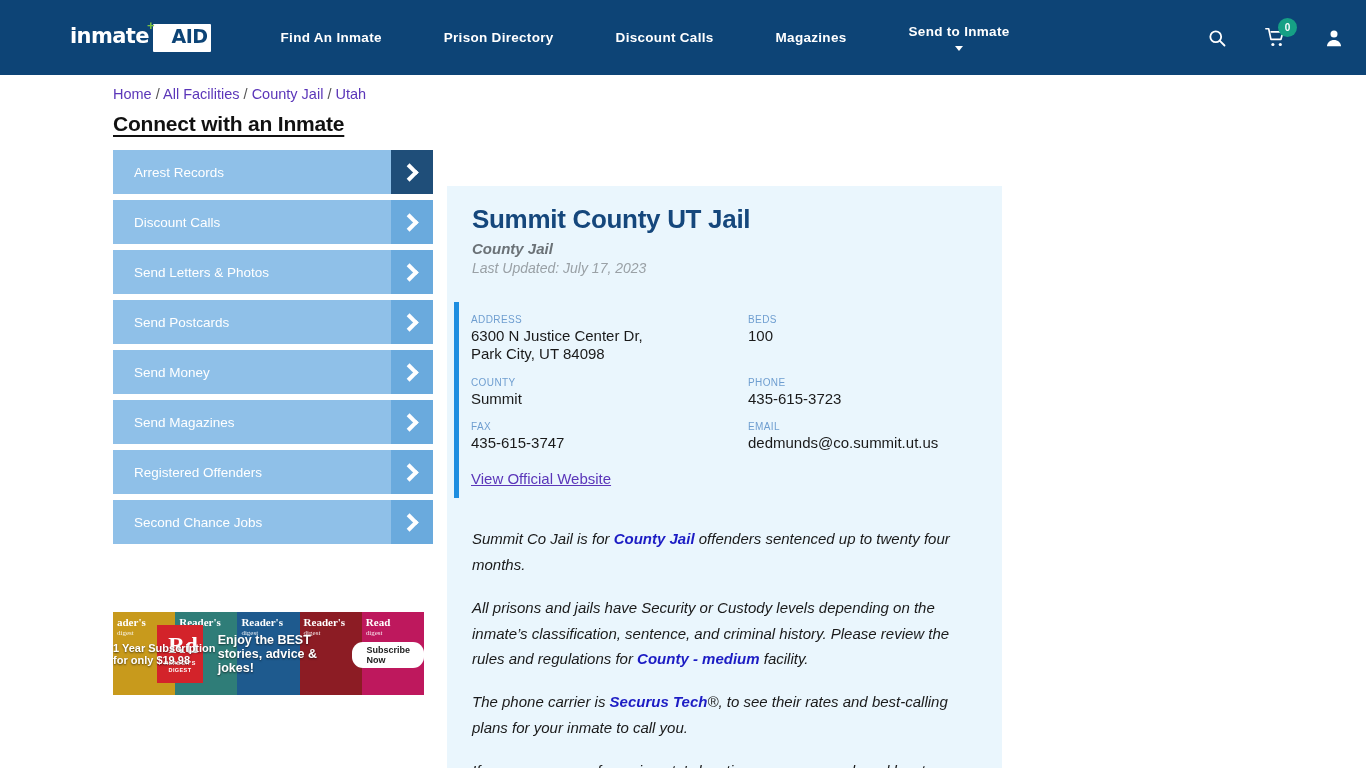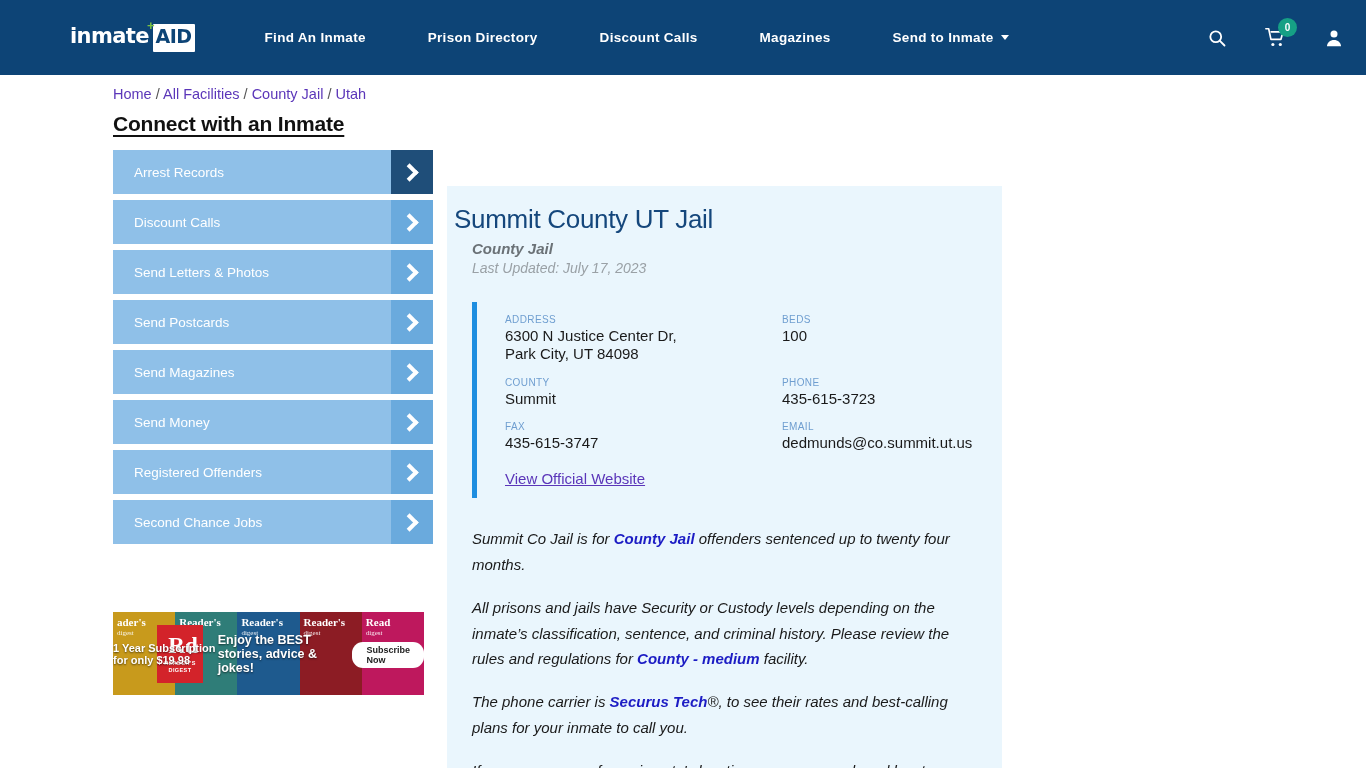--- a/index.html
+++ b/index.html
@@ -39,38 +39,38 @@
     position: relative;
     top: -6px;
     left: -2px;
   }
   .logo-aid {
     background: #ffffff;
     color: #0d4476;
     font-size: 19px;
     font-weight: bold;
     letter-spacing: -0.5px;
-    padding: 1px 3px 1px 2px;
+    padding: 1px 3px 1px 18px;
     margin-left: -3px;
     border-radius: 1px;
     font-family: "DejaVu Sans", sans-serif;
   }
 
   .main-nav { display: flex; align-items: center; flex: 1; }
   .nav-item {
     color: #ffffff;
     font-size: 13.5px;
     font-weight: bold;
     letter-spacing: 0.3px;
     margin-right: 62px;
     white-space: nowrap;
     cursor: pointer;
     text-decoration: none;
   }
-  .nav-item.dropdown { margin-right: 0; display: inline-flex; align-items: center; gap: 7px; }
+  .nav-item.dropdown { margin-right: 0; display: inline-flex; align-items: center; gap: 7px; flex-direction: column; }
   .caret {
     width: 0; height: 0;
     border-left: 4.5px solid transparent;
     border-right: 4.5px solid transparent;
     border-top: 5px solid #ffffff;
     display: inline-block;
   }
 
   .header-tools { display: flex; align-items: center; gap: 38px; margin-left: auto; }
   .tool-icon { cursor: pointer; position: relative; display: flex; align-items: center; }
@@ -197,45 +197,45 @@
   .main-panel {
     position: absolute;
     left: 447px; top: 111px;
     width: 555px;
     height: 657px;
     background: #eaf6fd;
     padding: 18px 0 0 0;
   }
   .facility-title {
     font-size: 26px;
-    font-weight: normal;
+    font-weight: bold;
     color: #15477c;
-    padding-left: 7px;
+    padding-left: 25px;
     letter-spacing: -0.3px;
   }
   .facility-sub {
     font-size: 15px;
     font-weight: bold;
     font-style: italic;
     color: #6b7277;
     padding-left: 25px;
     margin-top: 5px;
   }
   .facility-updated {
     font-size: 14px;
     font-style: italic;
     color: #9aa1a6;
     padding-left: 25px;
     margin-top: 3px;
   }
 
   .info-block {
-    margin: 26px 0 0 25px;
+    margin: 26px 0 0 7px;
     border-left: 5px solid #1e8ee0;
-    padding: 12px 0 10px 28px;
+    padding: 12px 0 10px 12px;
     width: 510px;
   }
   .info-grid {
     display: grid;
     grid-template-columns: 277px 1fr;
     row-gap: 13px;
   }
   .info-label {
     font-size: 10px;
     color: #6f9ed0;
@@ -345,27 +345,27 @@
           <i class="chev"></i>
         </span>
     </div>
     <div class="side-btn">
       <span class="side-btn-label">Send Postcards</span>
       <span class="side-btn-arrow">
           <i class="chev"></i>
         </span>
     </div>
     <div class="side-btn">
+      <span class="side-btn-label">Send Money</span>
+      <span class="side-btn-arrow">
+          <i class="chev"></i>
+        </span>
+    </div>
+    <div class="side-btn">
       <span class="side-btn-label">Send Magazines</span>
-      <span class="side-btn-arrow">
-          <i class="chev"></i>
-        </span>
-    </div>
-    <div class="side-btn">
-      <span class="side-btn-label">Send Money</span>
       <span class="side-btn-arrow">
           <i class="chev"></i>
         </span>
     </div>
     <div class="side-btn">
       <span class="side-btn-label">Registered Offenders</span>
       <span class="side-btn-arrow">
           <i class="chev"></i>
         </span>
     </div>

